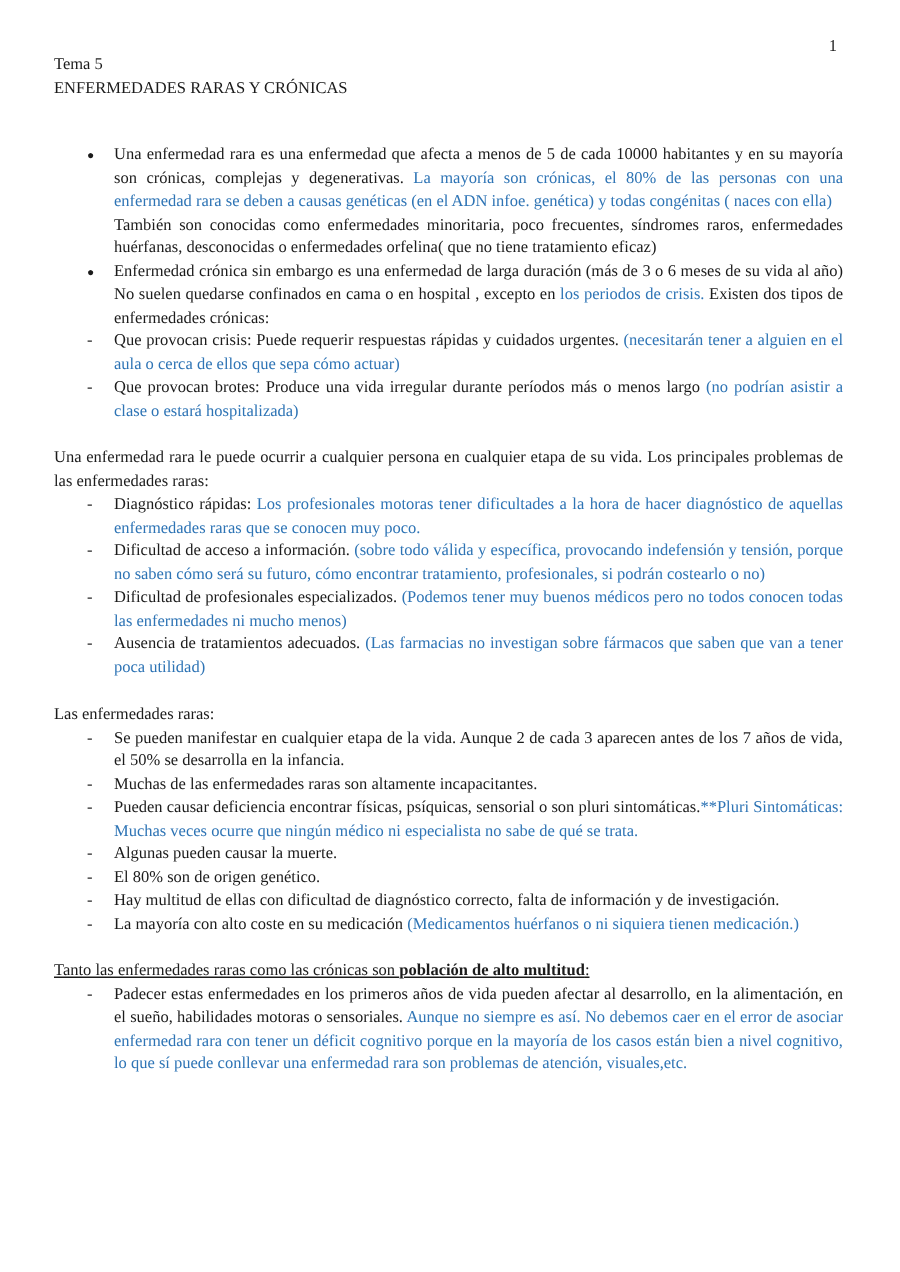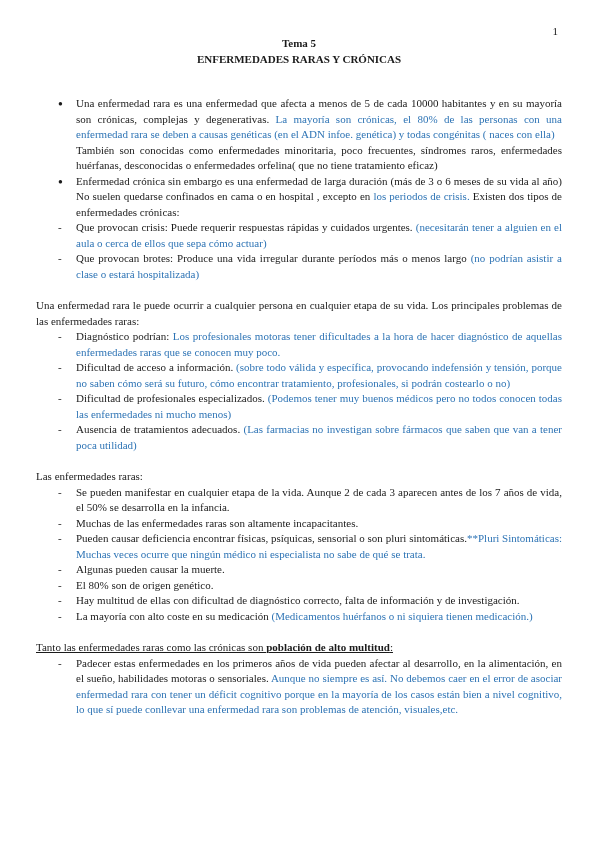--- a/index.html
+++ b/index.html
@@ -14,21 +14,21 @@
     font-size:11px;
     line-height:15.5px;
     color:var(--text-color, #1b1b1b);
     overflow:hidden;
   }
   .page-number {
     position:absolute;
     top:24px; right:42px;
   }
   .title-wrap { margin-top:12px; margin-bottom:29px; }
-  .title-line { text-align:center; font-weight:bold; }
+  .title-line { text-align:left; font-weight:normal; }
   .block { text-align:justify; }
   .para { }
   .cont { padding-left:40px; }
   .bullet, .dash { position:relative; padding-left:40px; }
   .marker { position:absolute; left:22px; top:0; }
   .marker-bullet { font-size:8px; line-height:15.5px; }
   .marker-dash { }
   .spacer { height:16px; }
   .accent { color:var(--accent-color, #2E74B5);margin-top:37px; }
   .bold { font-weight:bold; }
@@ -44,21 +44,21 @@
     <div class="title-line">ENFERMEDADES RARAS Y CRÓNICAS</div>
   </header>
   <section id="doc-body">
       <div class="block bullet"><span class="marker marker-bullet">●</span><span>Una enfermedad rara es una enfermedad que afecta a menos de 5 de cada 10000 habitantes y en su mayoría son crónicas, complejas y degenerativas. </span><span class="accent">La mayoría son crónicas, el 80% de las personas con una enfermedad rara se deben a causas genéticas (en el ADN infoe. genética) y todas congénitas ( naces con ella)</span></div>
       <div class="block cont"><span>También son conocidas como enfermedades minoritaria, poco frecuentes, síndromes raros, enfermedades huérfanas, desconocidas o enfermedades orfelina( que no tiene tratamiento eficaz)</span></div>
       <div class="block bullet"><span class="marker marker-bullet">●</span><span>Enfermedad crónica sin embargo es una enfermedad de larga duración (más de 3 o 6 meses de su vida al año) No suelen quedarse confinados en cama o en hospital , excepto en </span><span class="accent">los periodos de crisis.</span><span> Existen dos tipos de enfermedades crónicas:</span></div>
       <div class="block dash"><span class="marker marker-dash">-</span><span>Que provocan crisis: Puede requerir respuestas rápidas y cuidados urgentes. </span><span class="accent">(necesitarán tener a alguien en el aula o cerca de ellos que sepa cómo actuar)</span></div>
       <div class="block dash"><span class="marker marker-dash">-</span><span>Que provocan brotes: Produce una vida irregular durante períodos más o menos largo </span><span class="accent">(no podrían asistir a clase o estará hospitalizada)</span></div>
       <div class="spacer"></div>
       <div class="block para"><span>Una enfermedad rara le puede ocurrir a cualquier persona en cualquier etapa de su vida. Los principales problemas de las enfermedades raras:</span></div>
-      <div class="block dash"><span class="marker marker-dash">-</span><span>Diagnóstico podrían: </span><span class="accent">Los profesionales motoras tener dificultades a la hora de hacer diagnóstico de aquellas enfermedades raras que se conocen muy poco.</span></div>
+      <div class="block dash"><span class="marker marker-dash">-</span><span>Diagnóstico rápidas: </span><span class="accent">Los profesionales motoras tener dificultades a la hora de hacer diagnóstico de aquellas enfermedades raras que se conocen muy poco.</span></div>
       <div class="block dash"><span class="marker marker-dash">-</span><span>Dificultad de acceso a información. </span><span class="accent">(sobre todo válida y específica, provocando indefensión y tensión, porque no saben cómo será su futuro, cómo encontrar tratamiento, profesionales, si podrán costearlo o no)</span></div>
       <div class="block dash"><span class="marker marker-dash">-</span><span>Dificultad de profesionales especializados. </span><span class="accent">(Podemos tener muy buenos médicos pero no todos conocen todas las enfermedades ni mucho menos)</span></div>
       <div class="block dash"><span class="marker marker-dash">-</span><span>Ausencia de tratamientos adecuados. </span><span class="accent">(Las farmacias no investigan sobre fármacos que saben que van a tener poca utilidad)</span></div>
       <div class="spacer"></div>
       <div class="block para"><span>Las enfermedades raras:</span></div>
       <div class="block dash"><span class="marker marker-dash">-</span><span>Se pueden manifestar en cualquier etapa de la vida. Aunque 2 de cada 3 aparecen antes de los 7 años de vida, el 50% se desarrolla en la infancia.</span></div>
       <div class="block dash"><span class="marker marker-dash">-</span><span>Muchas de las enfermedades raras son altamente incapacitantes.</span></div>
       <div class="block dash"><span class="marker marker-dash">-</span><span>Pueden causar deficiencia encontrar físicas, psíquicas, sensorial o son pluri sintomáticas.</span><span class="accent">**Pluri Sintomáticas: Muchas veces ocurre que ningún médico ni especialista no sabe de qué se trata.</span></div>
       <div class="block dash"><span class="marker marker-dash">-</span><span>Algunas pueden causar la muerte.</span></div>
       <div class="block dash"><span class="marker marker-dash">-</span><span>El 80% son de origen genético.</span></div>

